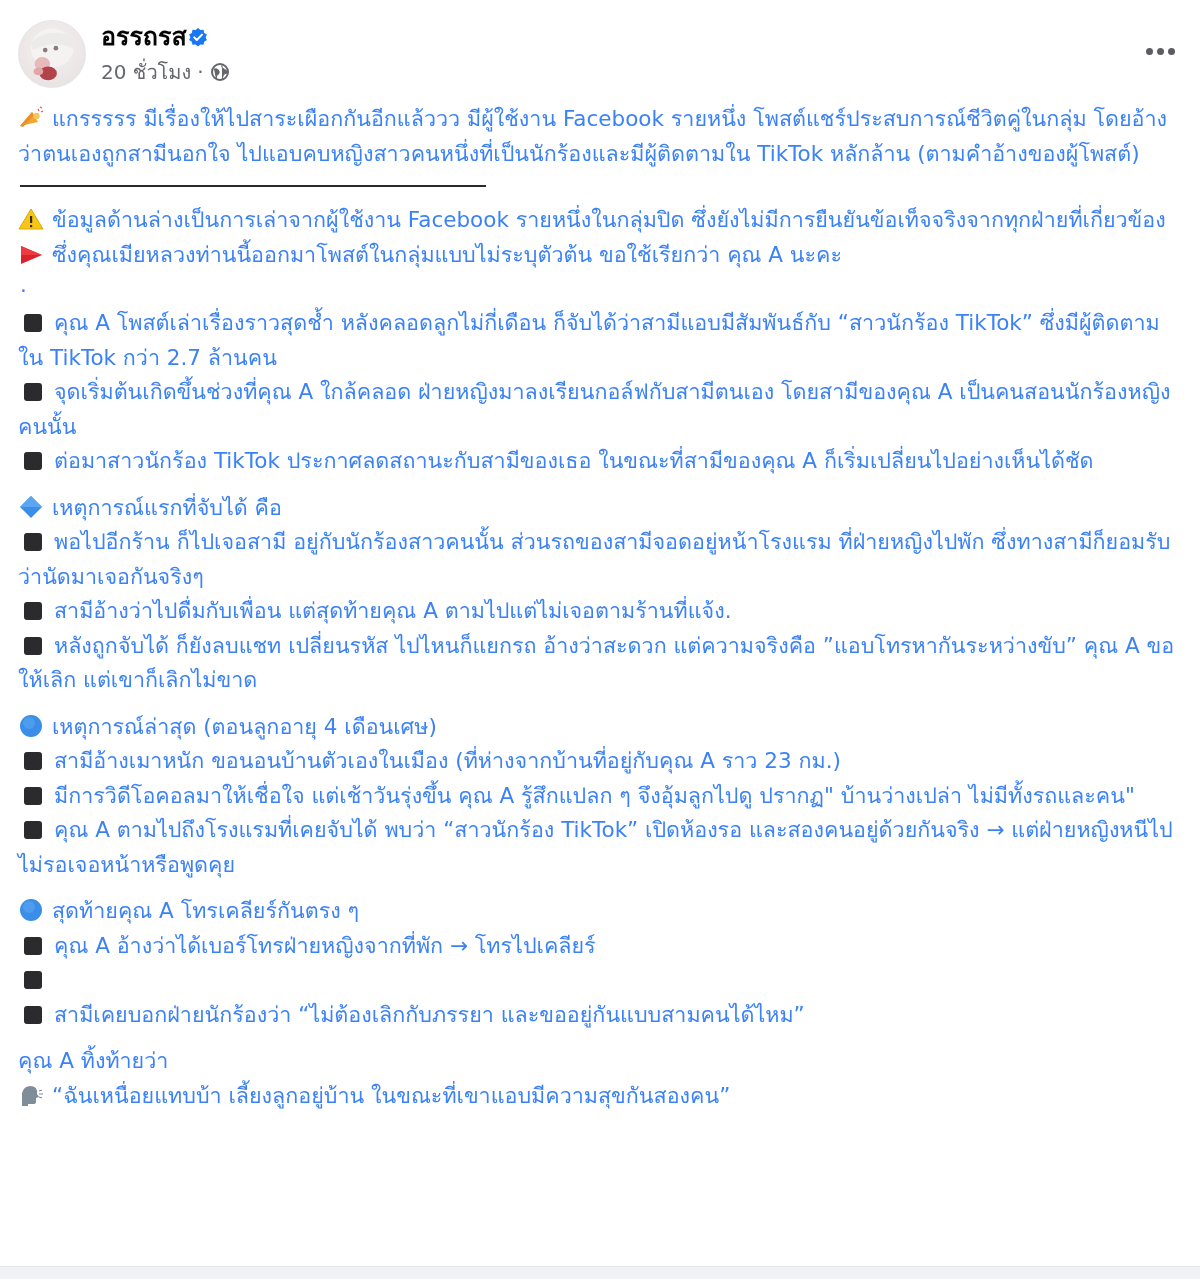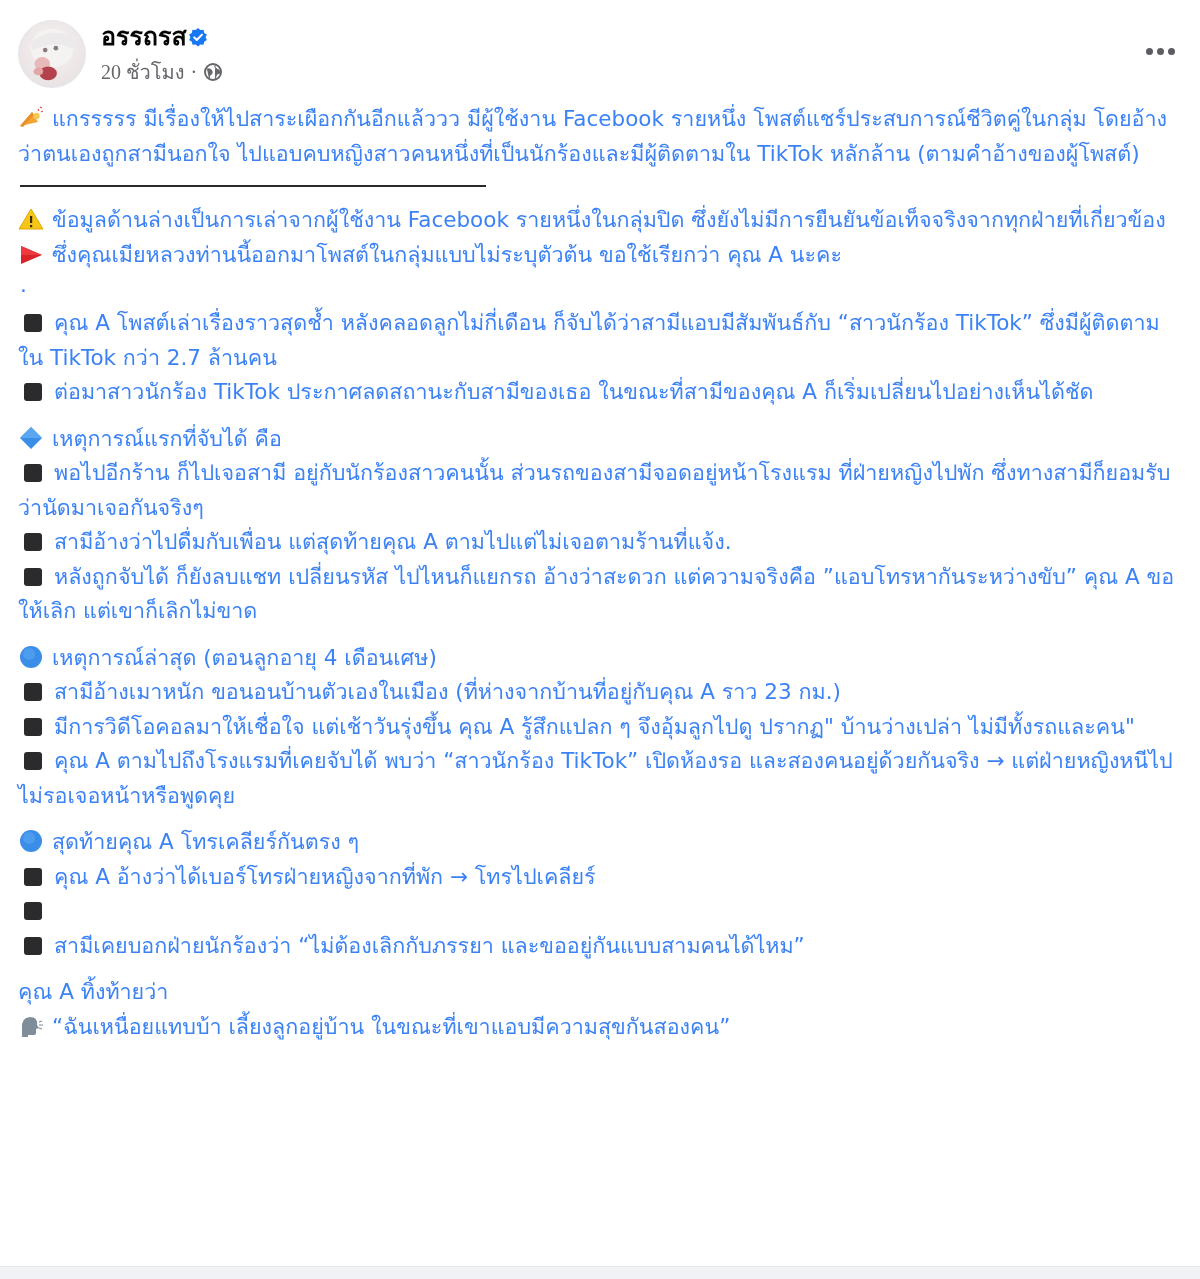--- a/index.html
+++ b/index.html
@@ -10,21 +10,21 @@
   .bottom-bar { position: absolute; left: 0; top: 1266px; width: 1200px; height: 13px; background: #f0f2f5; border-top: 1px solid #e4e6eb; }
 
   
   .header { position: absolute; left: 18px; top: 18px; height: 72px; width: 1164px; }
   .avatar { position: absolute; left: 0; top: 2px; width: 68px; height: 68px; border-radius: 50%; overflow: hidden;
             border: 1px solid #e4e6eb; background: radial-gradient(circle at 50% 40%, #f7f3f3 0%, #ece6e6 60%, #e6dede 100%); }
   .avatar svg { width: 100%; height: 100%; display: block; }
   .author-row { position: absolute; left: 83px; top: 2px; height: 34px; display: flex; align-items: center; gap: 1px; }
   .author-name { font-size: 25px; font-weight: bold; color: #050505; line-height: 34px; }
   .verified { width: 20px; height: 20px; display: inline-block; }
-  .meta-row { position: absolute; left: 83px; top: 40px; height: 28px; display: flex; align-items: center; gap: 6px; color: #65676b; font-size: 20px; font-family: Liberation Serif, serif; }
+  .meta-row { position: absolute; left: 83px; top: 40px; height: 28px; display: flex; align-items: center; gap: 6px; color: #65676b; font-size: 20px; }
   .meta-dot { font-size: 20px; }
   .globe { width: 20px; height: 20px; display: inline-block; }
   .more-btn { position: absolute; right: 0; top: 18px; width: 44px; height: 30px; display: flex; align-items: center; justify-content: center; gap: 4px; cursor: pointer; }
   .more-btn span { width: 7px; height: 7px; border-radius: 50%; background: #5b5d61; display: inline-block; }
 
   
   .content { position: absolute; left: 18px; top: 102px; width: 1160px; font-size: 21.5px; line-height: 34.5px; color: #3b82f6; }
   .para { margin-bottom: 0; }
   .gap { height: 12px; }
   .sep { display: block; width: 466px; height: 2px; background: #2a2a2a; margin: 14px 0 16px 2px; }
@@ -106,20 +106,21 @@
           <path d="M3 4 L24 13 L3 22 Z" fill="#d9222a"></path>
           <path d="M3 4 L24 13 L3 13 Z" fill="#ec3a40"></path>
         </svg>
       </span><span>ซึ่งคุณเมียหลวงท่านนี้ออกมาโพสต์ในกลุ่มแบบไม่ระบุตัวต้น ขอใช้เรียกว่า คุณ A นะคะ</span>
     </div>
 
     <div class="dot-line">.</div>
 
     <div>
       <div class="para"><span class="sq"></span><span>คุณ A โพสต์เล่าเรื่องราวสุดช้ำ หลังคลอดลูกไม่กี่เดือน ก็จับได้ว่าสามีแอบมีสัมพันธ์กับ “สาวนักร้อง TikTok” ซึ่งมีผู้ติดตามใน TikTok กว่า 2.7 ล้านคน</span></div>
+      <div class="para"><span class="sq"></span><span>จุดเริ่มต้นเกิดขึ้นช่วงที่คุณ A ใกล้คลอด ฝ่ายหญิงมาลงเรียนกอล์ฟกับสามีตนเอง โดยสามีของคุณ A เป็นคนสอนนักร้องหญิงคนนั้น</span></div>
       <div class="para"><span class="sq"></span><span>ต่อมาสาวนักร้อง TikTok ประกาศลดสถานะกับสามีของเธอ ในขณะที่สามีของคุณ A ก็เริ่มเปลี่ยนไปอย่างเห็นได้ชัด</span></div>
     </div>
 
     <div class="gap"></div>
 
     <div>
       <div class="para">
         <span class="ico">
           <svg viewBox="0 0 26 24" width="26" height="24">
             <path d="M13 1 L24 12 L13 23 L2 12 Z" fill="#3b8ee8"></path>

